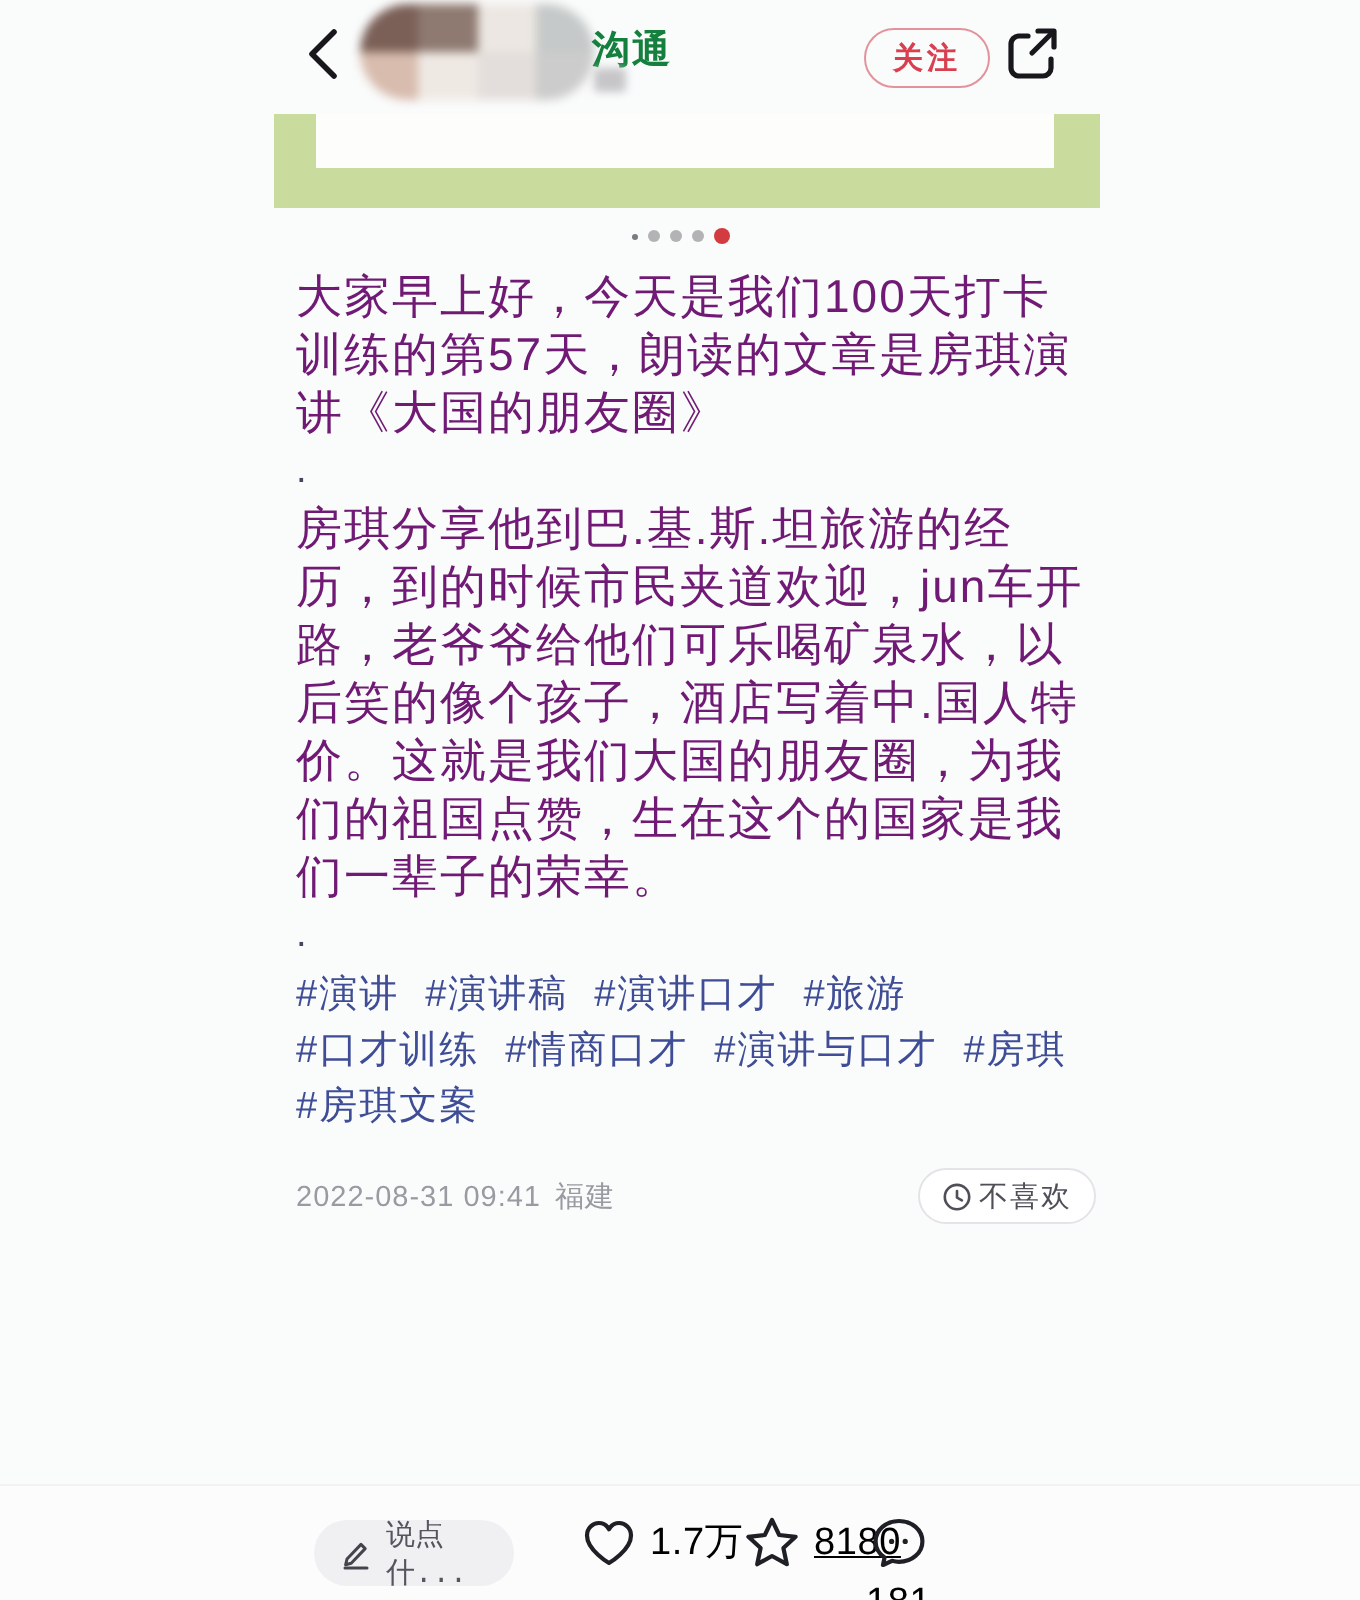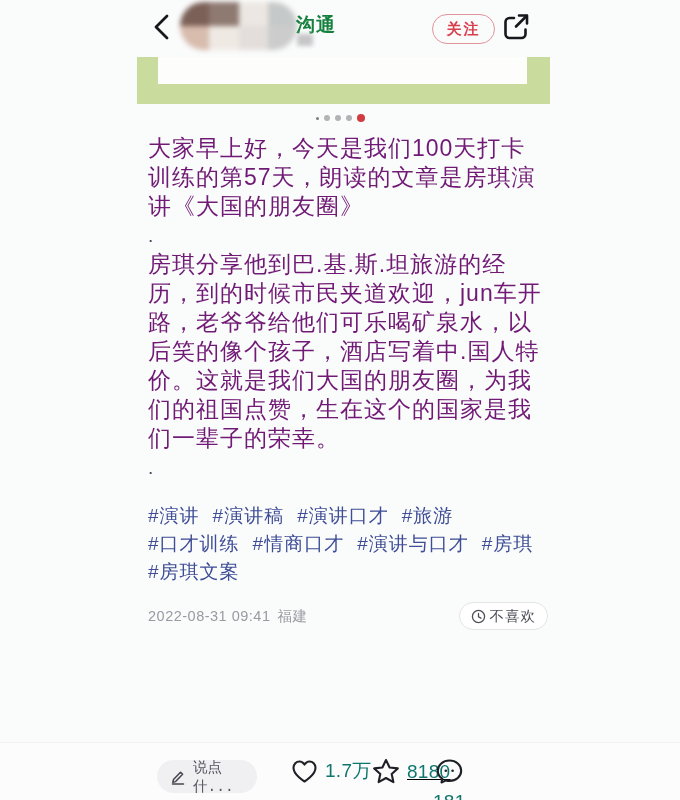--- a/index.html
+++ b/index.html
@@ -47,21 +47,21 @@
   .post-title{
     margin:0 0 10px 0;font-size:20px;font-weight:700;color:#26262f;
     line-height:31px;letter-spacing:1.8px;
   }
   .para{margin:0;font-size:23px;line-height:29px;letter-spacing:1px;color:#701a75;}
   .sep-dot{margin:0;font-size:19px;line-height:29px;color:#45465c;}
   .inline-blur{
     display:inline-block;width:46px;height:19px;background:#b9bcbe;
     border-radius:9px;filter:blur(2px);vertical-align:-3px;margin:0 2px;
   }
-  .hashtags{margin-top:20px;font-size:19px;line-height:28px;letter-spacing:1px;}
+  .hashtags{margin-top:2px;font-size:19px;line-height:28px;letter-spacing:1px;}
   .tag{color:#3e4d96;margin-right:13px;cursor:pointer;display:inline-block;}
   .meta-row{margin-top:16px;display:flex;align-items:center;justify-content:space-between;}
   .post-date{font-size:14.5px;color:#9a9aa2;letter-spacing:0.5px;}
   .post-date .loc{margin-left:7px;}
   .dislike-btn{
     display:flex;align-items:center;gap:4px;height:28px;padding:0 11px;
     border:1px solid #e4e4e8;border-radius:15px;background:#fff;
     color:#4f4f58;font-size:14.5px;letter-spacing:1px;cursor:pointer;font-family:inherit;
   }
   
@@ -69,21 +69,21 @@
     position:absolute;left:0;top:742px;width:680px;height:58px;
     background:#fcfcfd;border-top:1px solid rgba(0,0,0,0.04);
   }
   .comment-input{
     position:absolute;left:157px;top:17px;width:100px;height:33px;
     background:#f0f0f3;border:none;border-radius:17px;
     display:flex;align-items:center;gap:7px;padding:0 13px;box-sizing:border-box;
     color:#55555f;font-size:14.5px;cursor:text;font-family:Liberation Mono, monospace;
   }
   .stat{position:absolute;top:15px;display:flex;align-items:center;gap:7px;background:none;border:none;padding:0;cursor:pointer;font-family:inherit;}
-  .stat .count{font-size:19px;color:#0f766e;font-weight:500;letter-spacing:0.3px;}
+  .stat .count{font-size:19px;color:#000000;font-weight:500;letter-spacing:0.3px;}
   .stat-like{left:291px;}
   .stat-collect{left:372px;text-decoration:underline;}
   .stat-comment{left:433px;flex-direction:column;}
   svg{display:block;}
 </style>
 </head>
 <body>
 
 <div class="header">
   <button class="back-btn" aria-label="back">

